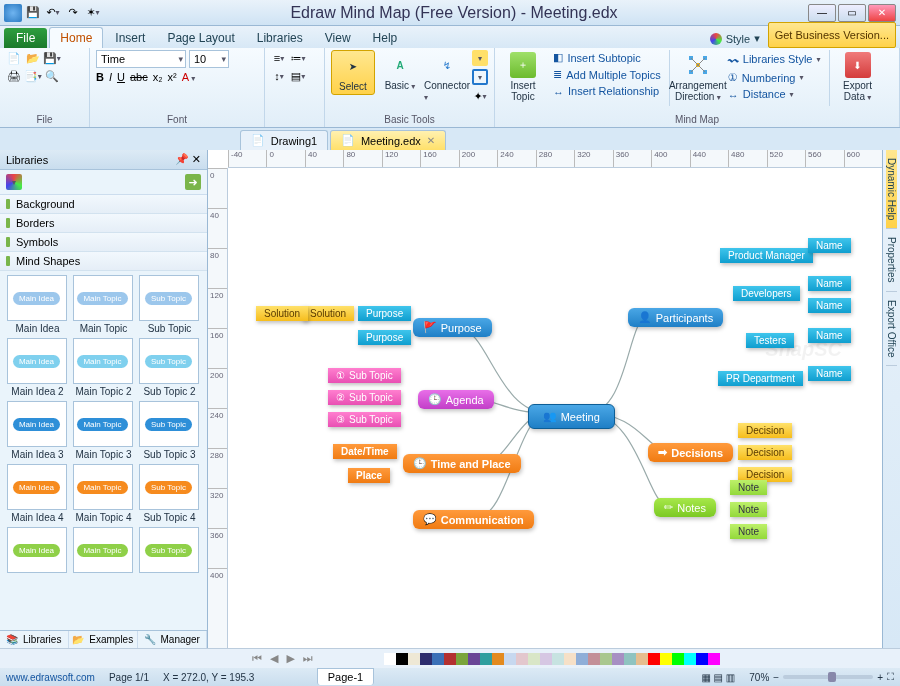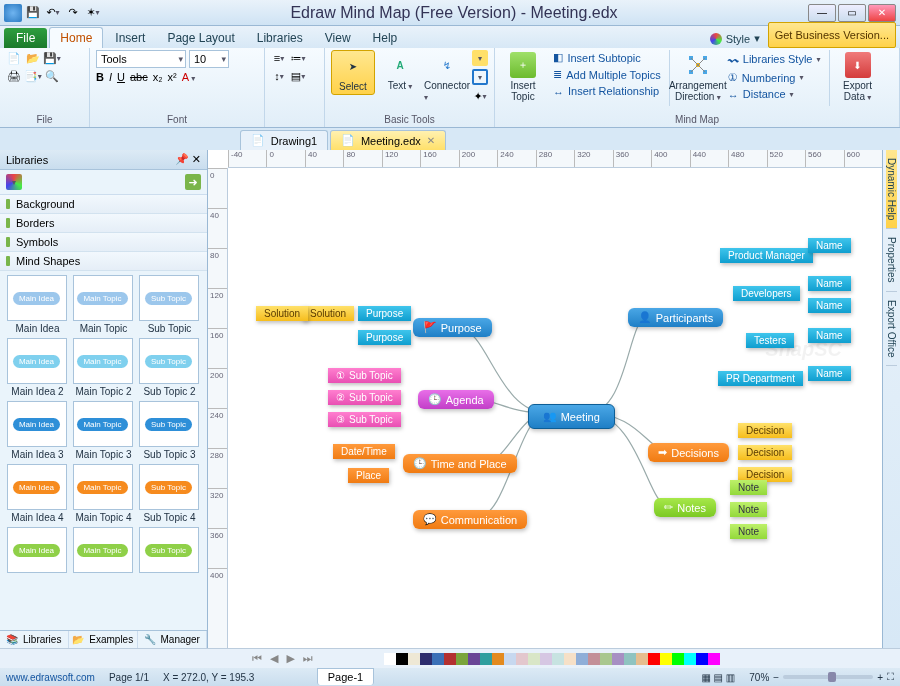--- a/index.html
+++ b/index.html
@@ -64,21 +64,21 @@
   .ruler-v span{ height:40px; border-top:1px solid #bbb; padding-top:2px; padding-left:2px;}
   .canvas{ position:absolute; left:20px; top:18px; right:0; bottom:0; background:#fff;}
   .watermark{ position:absolute; right:40px; top:170px; font-size:20px; color:rgba(0,0,0,0.05); font-weight:bold; font-style:italic;}
   svg.links{ position:absolute; inset:0; width:100%; height:100%; pointer-events:none;}
 
   .node{ position:absolute; border-radius:6px; padding:3px 10px; font-size:11px; color:#fff; display:flex; align-items:center; gap:4px; box-shadow:1px 2px 4px rgba(0,0,0,0.25); white-space:nowrap;}
   .n-blue{ background:linear-gradient(#4aa7e6,#1f7fc6);}
   .n-blue2{ background:linear-gradient(#4aa7e6,#1f7fc6); border:1px solid #0d5e96;}
   .n-cyan{ background:linear-gradient(#3fc5ec,#0f9ecf);}
   .n-yellow{ background:linear-gradient(#ffe16a,#f6bd1c); color:#5a3b00;}
-  .n-orange{ background:linear-gradient(#ff9a3c,#f07b12);}
+  .n-orange{ background:linear-gradient(#ff9a3c,#f07b12);font-weight:bold;}
   .n-pink{ background:linear-gradient(#ff7fcf,#e94fb3);}
   .n-mag{ background:linear-gradient(#e86fe8,#c23ec8);}
   .n-green{ background:linear-gradient(#a7e84a,#7cc924); color:#fff;}
   .n-lime{ background:linear-gradient(#bdf06a,#93d93a); color:#334;}
   .n-sm{ font-size:10px; padding:2px 8px; border-radius:0;}
 
   .rightstrip{ width:18px; background:linear-gradient(#e9f2fa,#d7e8f6); border-left:1px solid #9ab8d4; display:flex; flex-direction:column; align-items:center; }
   .rightstrip .vt{ writing-mode:vertical-rl; font-size:10px; color:#245; padding:8px 0; border-bottom:1px solid #bcd;}
   .rightstrip .vt.hl{ background:linear-gradient(#ffe790,#ffd24a);}
 
@@ -142,21 +142,21 @@
         <span class="ico dd">📑</span>
         <span class="ico">🔍</span>
       </div>
     </div>
     <div class="glabel">File</div>
   </div>
 
   <div class="group" style="width:175px;">
     <div class="gcol" style="gap:3px;">
       <div class="grow">
-        <div class="combo" style="width:90px;">Tools</div>
+        <div class="combo" style="width:90px;">Time</div>
         <div class="combo" style="width:40px;">10</div>
       </div>
       <div class="grow" style="gap:5px;">
         <b>B</b>
         <i>I</i>
         <u>U</u>
         <span style="text-decoration:line-through">abc</span>
         <span>x₂</span>
         <span>x²</span>
         <span class="dd" style="color:#c00;">A</span>
@@ -180,21 +180,21 @@
   </div>
 
   <div class="group" style="width:170px;">
     <div class="grow" style="align-items:flex-start;">
       <div class="bigbtn sel">
         <div class="bigico" style="display:flex;align-items:center;justify-content:center;">➤</div>
         <span>Select</span>
       </div>
       <div class="bigbtn">
         <div class="bigico" style="display:flex;align-items:center;justify-content:center;font-weight:bold;color:#2a7;">A</div>
-        <span class="dd">Text</span>
+        <span class="dd">Basic</span>
       </div>
       <div class="bigbtn">
         <div class="bigico" style="display:flex;align-items:center;justify-content:center;color:#27c;">↯</div>
         <span class="dd">Connector</span>
       </div>
       <div class="gcol" style="gap:3px;">
         <span class="ico dd" style="background:#ffe06a;"></span>
         <span class="ico dd" style="border:2px solid #27c;"></span>
         <span class="ico dd">✦</span>
       </div>

